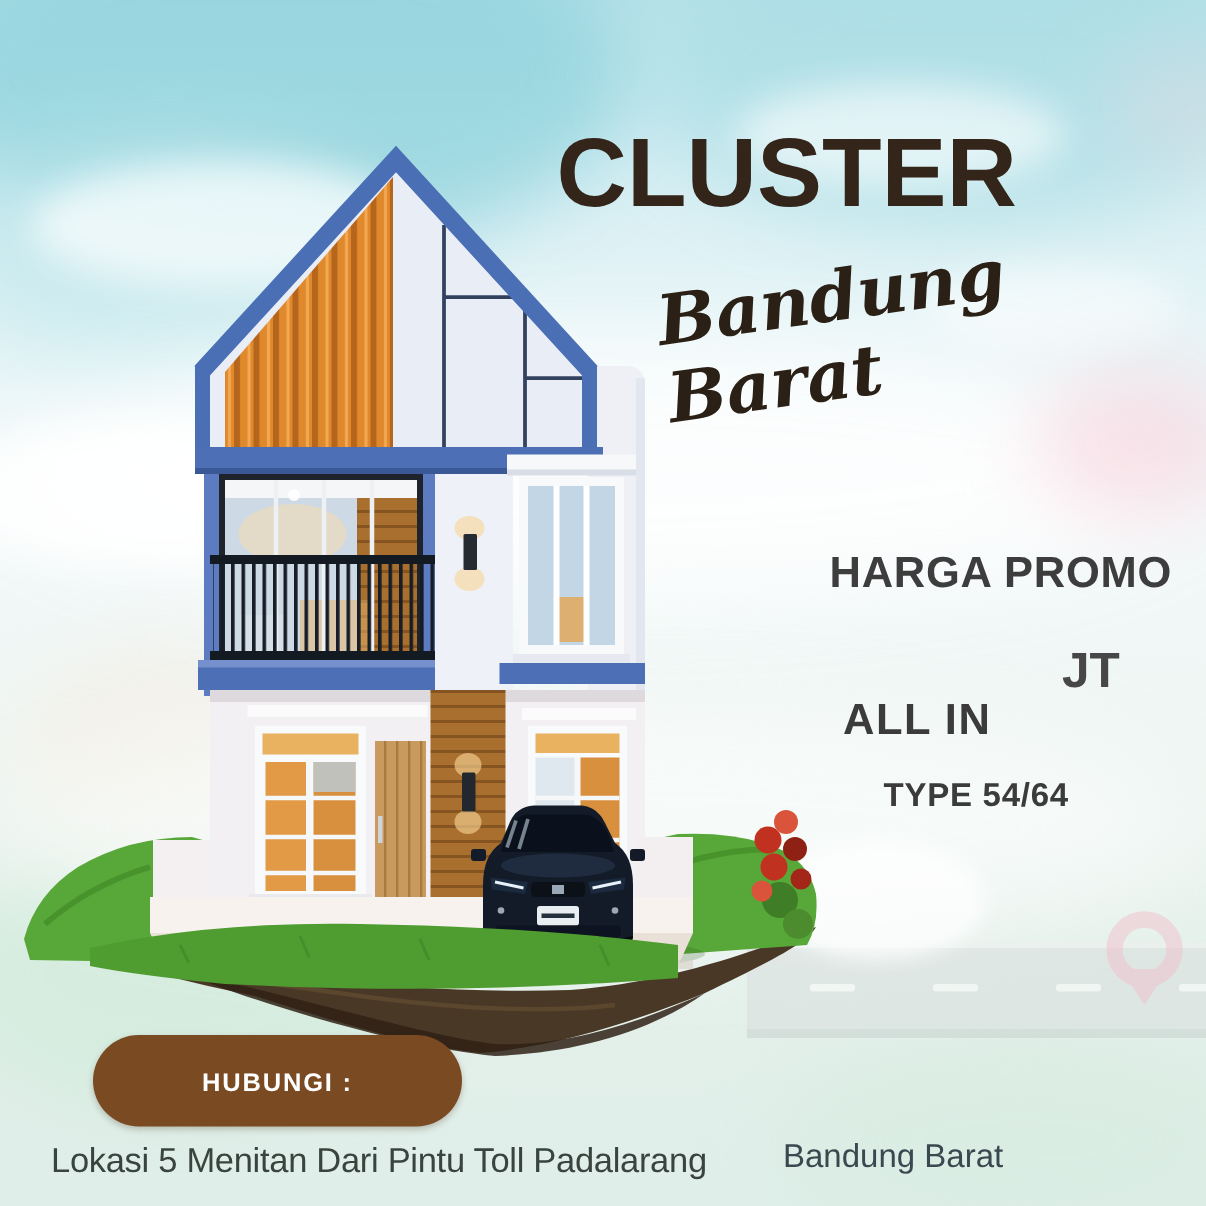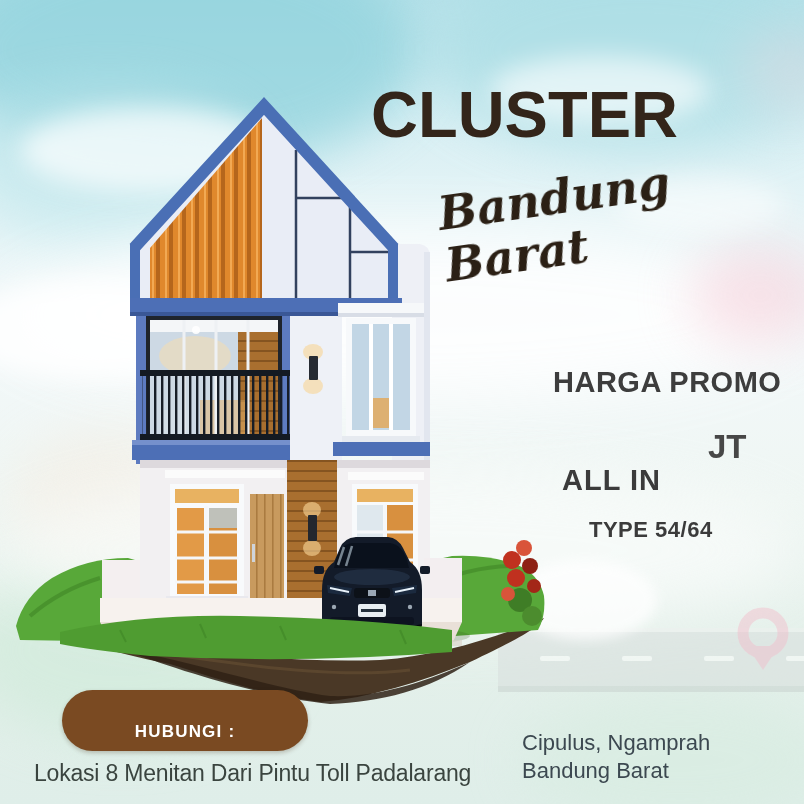--- a/index.html
+++ b/index.html
@@ -22,21 +22,21 @@
   .title-1{left:371px;top:82px;font-size:65px;line-height:65px;font-weight:bold;color:#33251a;}
   .title-2{left:371px;top:150px;font-size:65px;line-height:65px;font-weight:bold;color:#8a6034;letter-spacing:3px;}
   .tagline{left:442px;top:188px;font-family:"DejaVu Serif",serif;font-style:italic;font-weight:bold;
     font-size:46px;line-height:52px;color:#2b2015;transform:rotate(-8deg);transform-origin:left center;}
   .promo-label{left:553px;top:366px;font-size:29px;font-weight:bold;color:#3d3d3d;letter-spacing:.5px;}
   .price-value{left:580px;top:396px;font-size:62px;line-height:62px;font-weight:bold;color:#7d5c2e;letter-spacing:-1px;}
   .price-unit{left:708px;top:428px;font-size:33px;font-weight:bold;color:#474747;}
   .promo-allin{left:562px;top:464px;font-size:29px;font-weight:bold;color:#3b3b3b;letter-spacing:1px;}
   .promo-type{left:589px;top:501px;font-size:22px;font-weight:bold;color:#3b3b3b;letter-spacing:.5px;margin-top:16px;}
   .contact-btn{left:62px;top:690px;width:246px;height:61px;border-radius:31px;background:#7a4a22;
-    display:flex;justify-content:center;align-items:center;padding-top:22px;box-sizing:border-box;
+    display:flex;justify-content:center;align-items:flex-start;padding-top:22px;box-sizing:border-box;
     box-shadow:0 2px 4px rgba(60,35,10,.25);cursor:pointer;}
   .contact-btn span{font-size:17px;font-weight:bold;color:#ffffff;letter-spacing:1.2px;}
   .loc-heading{left:522px;top:694px;font-size:24px;font-weight:bold;color:#181818;letter-spacing:.5px;}
   .loc-line1{left:522px;top:730px;font-size:22px;color:#3c4850;}
   .loc-line2{left:522px;top:758px;font-size:22px;color:#3c4850;}
   .footer-note{left:34px;top:760px;font-size:23px;color:#3a443f;letter-spacing:-.2px;}
 </style>
 </head>
 <body>
 
@@ -279,17 +279,16 @@
 
   <div class="txt promo-label">HARGA PROMO</div>
   <div class="txt price-unit">JT</div>
   <div class="txt promo-allin">ALL IN</div>
   <div class="txt promo-type">TYPE 54/64</div>
 
   <div class="txt contact-btn">
     <span>HUBUNGI :</span>
   </div>
 
-  <div class="txt loc-line1">Cipulus, Ngamprah</div>
   <div class="txt loc-line2">Bandung Barat</div>
 
-  <div class="txt footer-note">Lokasi 8 Menitan Dari Pintu Toll Padalarang</div>
+  <div class="txt footer-note">Lokasi 5 Menitan Dari Pintu Toll Padalarang</div>
 </div>
 
 </body></html>

